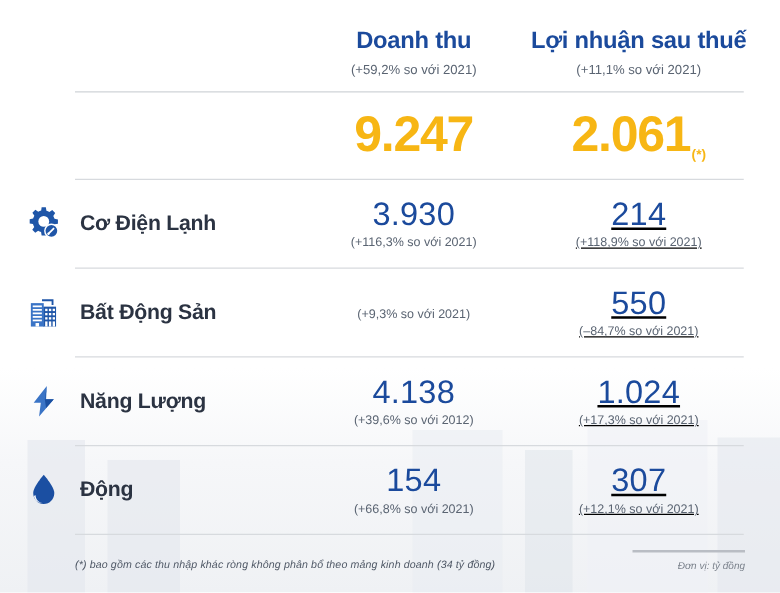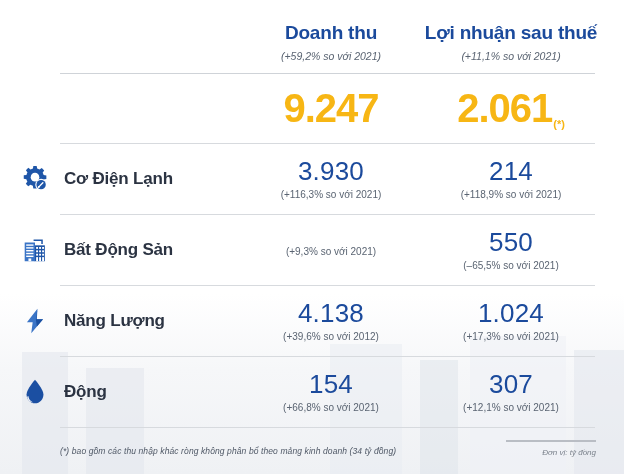--- a/index.html
+++ b/index.html
@@ -70,21 +70,20 @@
     letter-spacing: -0.2px;
     line-height: 22px;
     white-space: nowrap;
   }
   .metric-sub {
     margin-top: 6px;
     font-size: 10.5px;
     color: #5a6472;
     line-height: 13px;
     white-space: nowrap;
-    font-style: italic;
   }
 
   
   .totals-row {
     position: absolute;
     left: 0;
     top: 86px;
     width: 620px;
     display: flex;
     align-items: flex-start;
@@ -156,20 +155,21 @@
   }
   .seg-val-cell {
     width: 170px;
     flex: 0 0 170px;
     text-align: center;
   }
   .seg-val-cell2 {
     width: 190px;
     flex: 0 0 190px;
     text-align: center;
+    text-decoration: underline;
   }
   .seg-value {
     font-size: 26px;
     color: #1b4a9c;
     font-weight: normal;
     line-height: 29px;
     letter-spacing: 0.2px;
     white-space: nowrap;
   }
   .seg-sub {
@@ -311,21 +311,21 @@
             </g>
           </svg>
         </span>
         <span class="seg-name">Bất Động Sản</span>
       </div>
       <div class="seg-val-cell">
         <div class="seg-sub">(+9,3% so với 2021)</div>
       </div>
       <div class="seg-val-cell2">
         <div class="seg-value">550</div>
-        <div class="seg-sub">(–65,5% so với 2021)</div>
+        <div class="seg-sub">(–84,7% so với 2021)</div>
       </div>
     </div>
 
     <div class="divider" style="top:285px;"></div>
 
     <div class="seg-row" style="top:286px;">
       <div class="seg-label-cell">
         <span class="seg-icon">
           <svg width="30" height="30" viewBox="0 0 32 32" aria-hidden="true">
             <path fill="#3a74c6" d="M18.6 3L7.4 17.2h6.1L12 29 24.6 14.2h-6.6z"></path>

